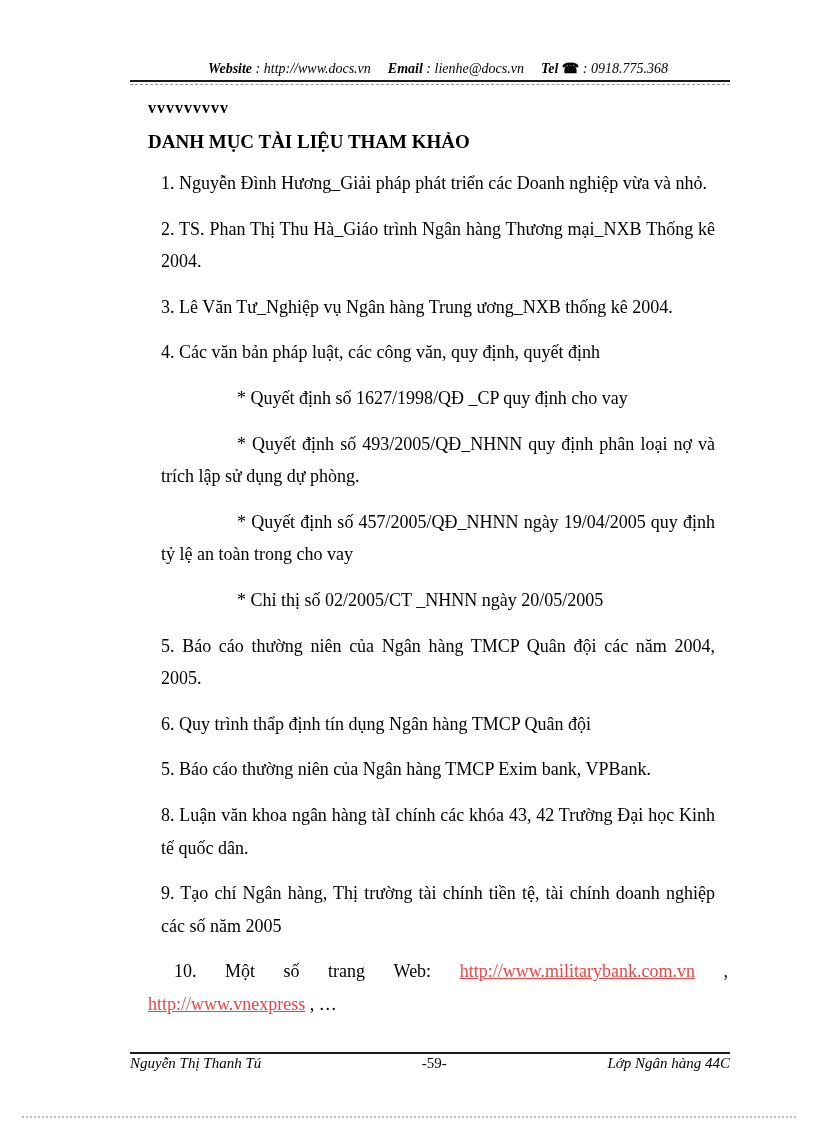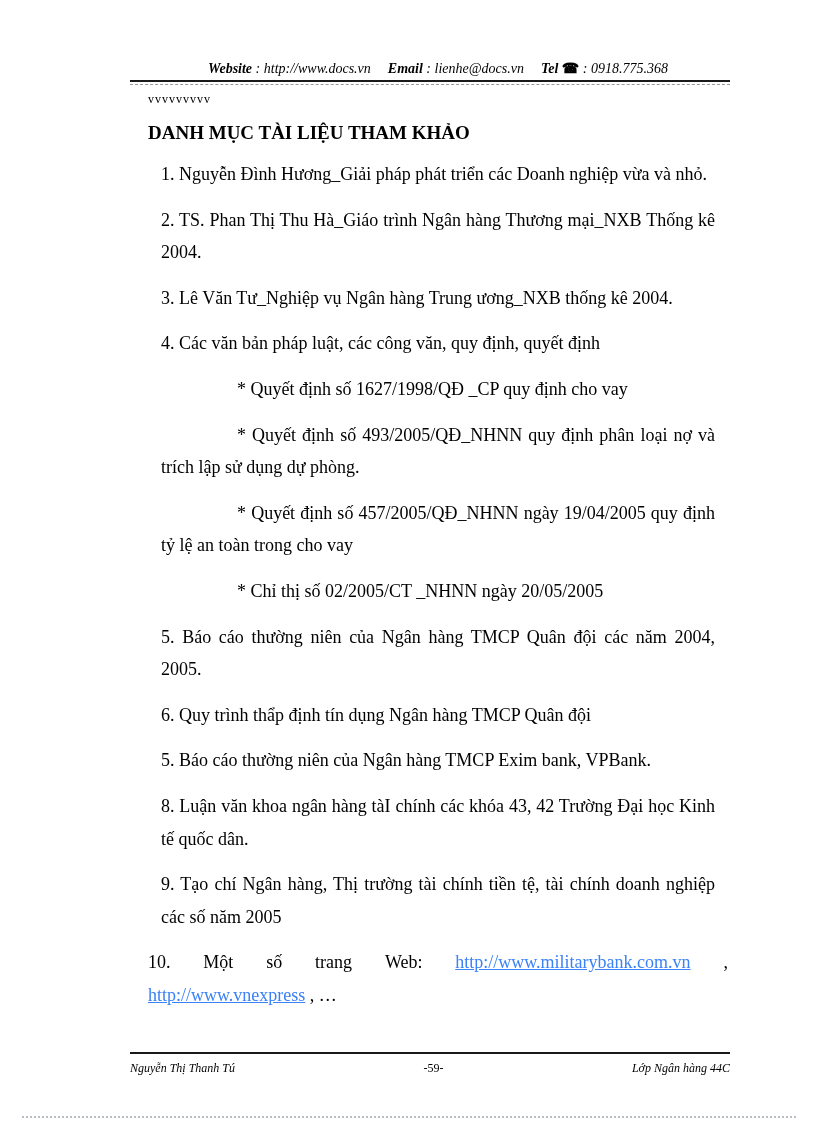--- a/index.html
+++ b/index.html
@@ -26,23 +26,23 @@
   .header-text .gap { display: inline-block; width: 10px; }
   .phone { font-style: normal; font-weight: bold; }
   .header-rule {
     margin: 3px 86px 0 130px;
     border-top: 2px solid #1a1a1a;
     border-bottom: 1px dashed #9a9a9a;
     height: 2px;
   }
   .marker {
     margin-left: 148px;
-    margin-top: 5px;
-    font-weight: normal;
-    font-size: 12px;
+    margin-top: 14px;
+    font-weight: bold;
+    font-size: 16px;
     letter-spacing: 1px;
     line-height: 18px;
   }
   .doc-title {
     margin: 13px 0 0 148px;
     width: 580px;
     text-align: left;
     font-weight: bold;
     font-size: 19px;
     line-height: 24px;
@@ -50,36 +50,36 @@
   
   .body-text {
     margin: 11px 0 0 148px;
     width: 580px;
     font-size: 18px;
     line-height: 32.6px;
   }
   .body-text p { margin: 13px; text-align: justify; }
   p.indent1 { text-indent: 76px; }
   p.indent2 { text-indent: 92px; }
-  .web-line1 { display: flex; justify-content: space-between; }
-  .doc-link { color: #3b82f6; text-decoration: underline; cursor: pointer; }
+  .web-line1 { display: flex; justify-content: space-between; margin-left: 26px; }
+  .doc-link { color: #ef4444; text-decoration: underline; cursor: pointer; }
   
   .footer {
     position: absolute;
     left: 130px;
     top: 1052px;
     width: 600px;
     border-top: 2px solid #1a1a1a;
   }
   .footer-row {
     display: flex;
     justify-content: space-between;
     align-items: baseline;
-    padding-top: 7px;
-    font-size: 12px;
+    padding-top: 1px;
+    font-size: 15px;
   }
   .footer-author, .footer-class { font-style: italic; }
   .footer-page { font-style: normal; }
   .page-break-dots {
     position: absolute;
     left: 22px;
     right: 20px;
     top: 1116px;
     border-top: 2px dotted #b9bec5;
   }

